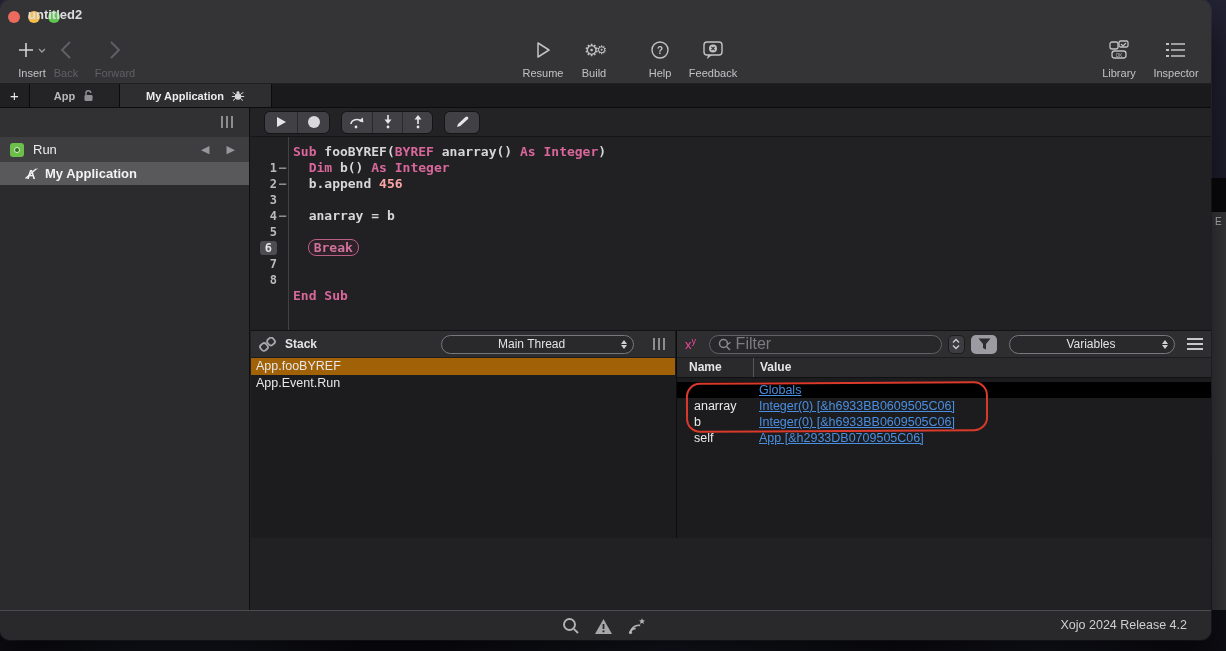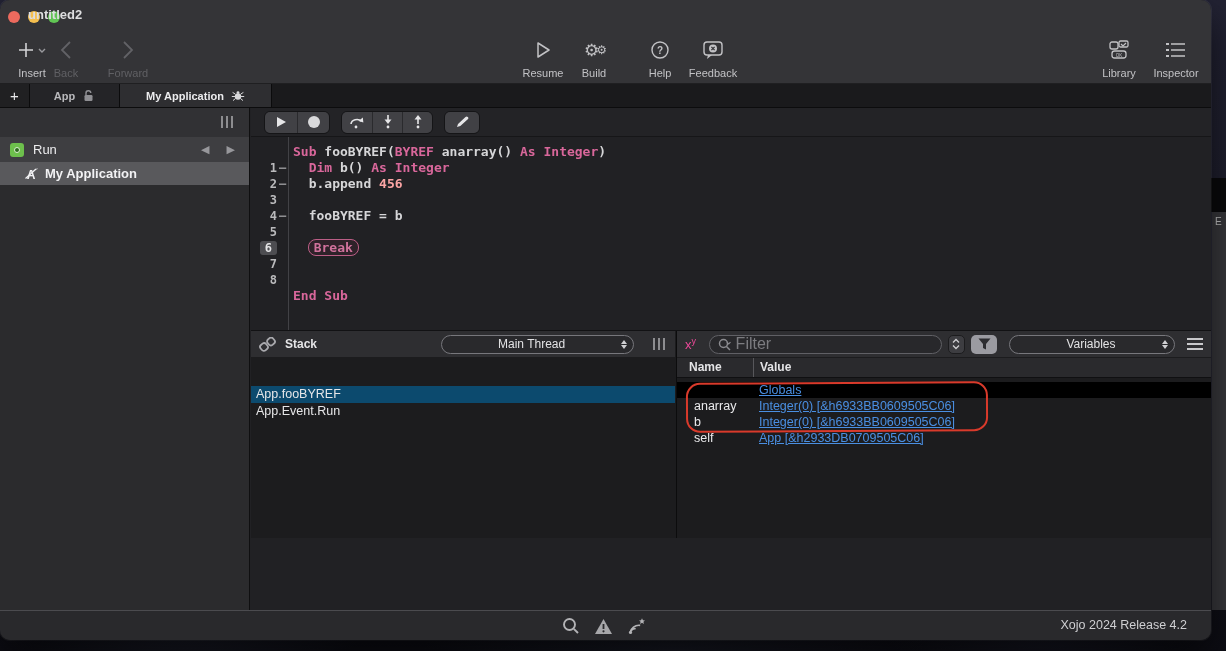--- a/index.html
+++ b/index.html
@@ -100,21 +100,21 @@
   .pill-select { height:19px; border:1px solid #77777c; border-radius:10px; background:#29292c;
     display:flex; align-items:center; padding:0 6px 0 12px; color:#e2e2e4; font-size:12px; }
   .pill-select .pl-label { flex:1;margin-left:44px; }
   .pill-arrows { display:flex; flex-direction:column; gap:1px; margin-left:8px; }
   .pill-arrows i { width:0; height:0; border-left:3px solid transparent; border-right:3px solid transparent; }
   .pill-arrows i.up { border-bottom:4px solid #cfcfd2; }
   .pill-arrows i.dn { border-top:4px solid #cfcfd2; }
   .stack-pill { width:193px; margin-left:auto; }
   .stack-rows { position:absolute; top:27px; left:0; right:0; }
   .stack-row { height:17px; line-height:17px; padding-left:5px; font-size:12.5px; color:#e6e6e8; }
-  .stack-row.sel { background:#0c4a6e;margin-top:28px; }
+  .stack-row.sel { background:#a16207; }
 
   .varspanel { position:absolute; left:425px; top:0; width:535px; height:100%; border-left:1px solid #0c0c0d; }
   .varspanel .panel-header { padding:0 8px; }
   .xy-icon { color:#ec4899; font-size:13px; width:24px; }
   .xy-icon sup { font-size:9px; }
   .searchbox { width:237px; height:19px; border:1px solid #606065; border-radius:10px; background:#28282b;
     display:flex; align-items:center; padding:0 8px; gap:3px; color:#7c7c80; font-size:16px; }
   .stepper { width:17px; height:19px; margin-left:6px; background:#3d3d41; border:1px solid #1c1c1e;
     border-radius:5px; display:flex; flex-direction:column; align-items:center; justify-content:center; gap:1px; }
   .funnel-btn { width:27px; height:19px; margin-left:6px; background:#9b9ba1; border-radius:5px;
@@ -174,21 +174,21 @@
       <div class="tlabel">Insert</div>
     </div>
     <div class="tb-item dim" style="left:34px;">
       <div class="ticon">
         <svg width="14" height="20" viewBox="0 0 14 20">
             <path d="M11 2L3 10l8 8" stroke="#626266" stroke-width="1.8" fill="none"></path>
           </svg>
       </div>
       <div class="tlabel">Back</div>
     </div>
-    <div class="tb-item dim" style="left:96px;">
+    <div class="tb-item dim" style="left:83px;">
       <div class="ticon">
         <svg width="14" height="20" viewBox="0 0 14 20">
             <path d="M3 2l8 8-8 8" stroke="#626266" stroke-width="1.8" fill="none"></path>
           </svg>
       </div>
       <div class="tlabel">Forward</div>
     </div>
 
     <div class="tb-item" style="left:511px;">
       <div class="ticon">
@@ -382,21 +382,21 @@
                 <span class="gnumwrap"><span>3</span></span>
                 <span class="gdash"></span>
               </span>
               <span class="codetext"></span>
             </div>
             <div class="code-row">
               <span class="grow">
                 <span class="gnumwrap"><span>4</span></span>
                 <span class="gdash">—</span>
               </span>
-              <span class="codetext"><span class="tok-pl">  fooBYREF = b</span></span>
+              <span class="codetext"><span class="tok-pl">  anarray = b</span></span>
             </div>
             <div class="code-row">
               <span class="grow">
                 <span class="gnumwrap"><span>5</span></span>
                 <span class="gdash"></span>
               </span>
               <span class="codetext"></span>
             </div>
             <div class="code-row">
               <span class="grow">

